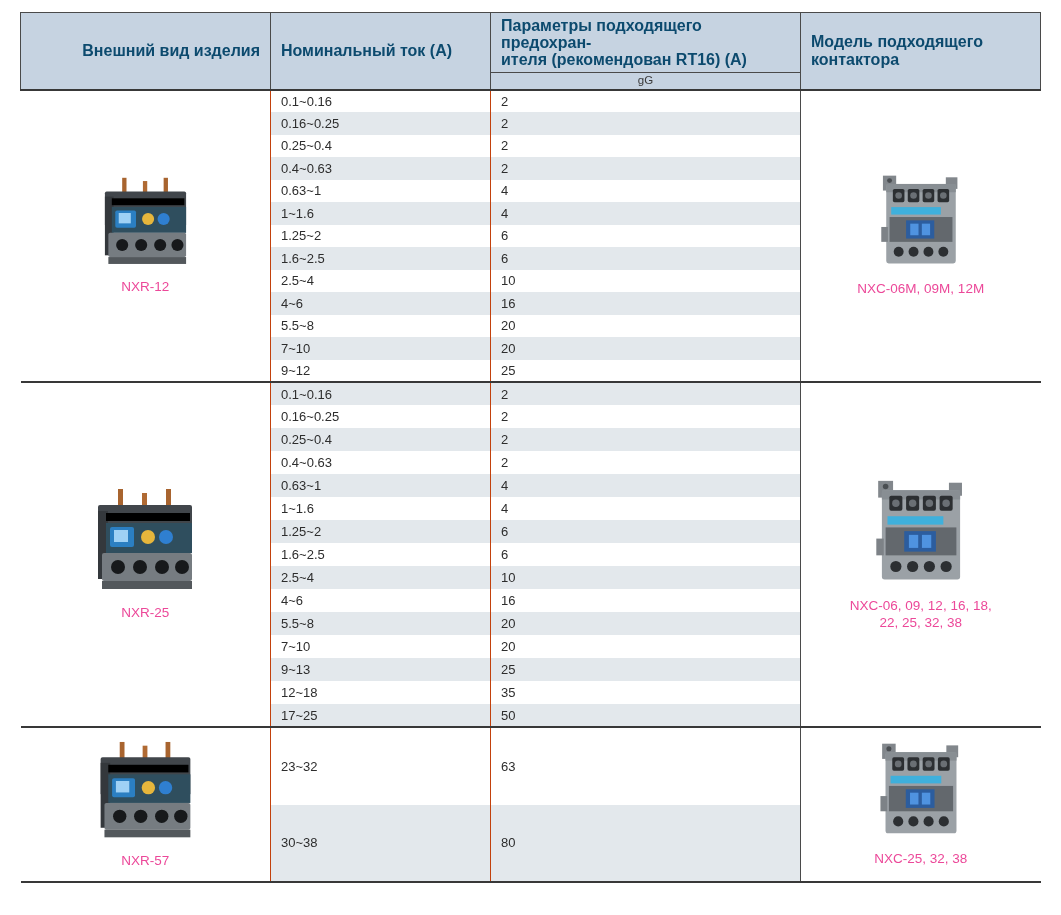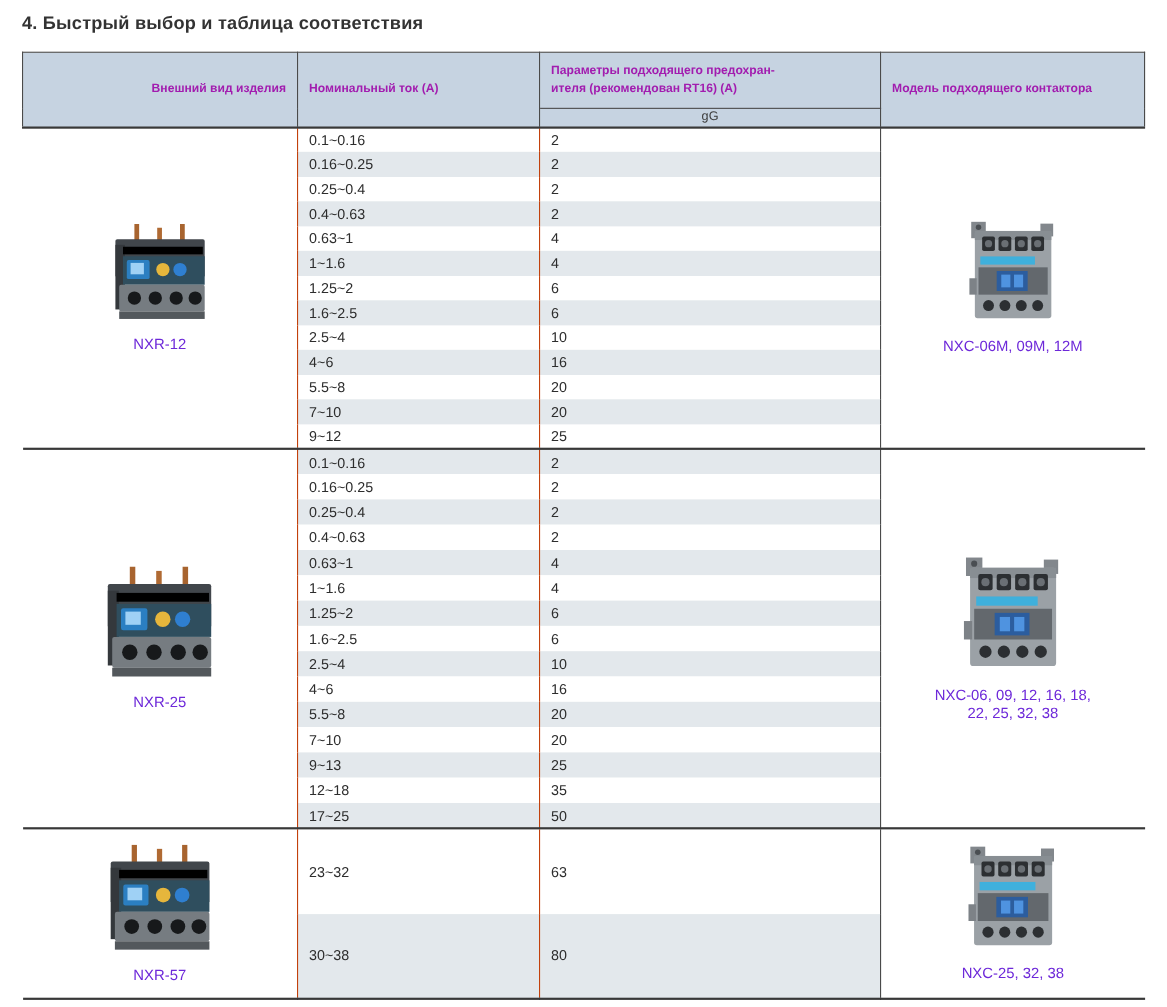--- a/index.html
+++ b/index.html
@@ -23,21 +23,21 @@
     width:1020px;
   }
   col.c-product   { width:250px; }
   col.c-current   { width:220px; }
   col.c-fuse      { width:310px; }
   col.c-contactor { width:240px; }
 
   thead th {
     background:#c6d3e1;
     border:1px solid #4a4a4a;
-    font-size:11px; font-weight:bold; color:#a21caf;
+    font-size:16px; font-weight:bold; color:#0c4a6e;
     padding:4px 10px;
     vertical-align:middle;
   }
   thead { border-bottom:2px solid #383838; }
   th.th-product { text-align:right; height:51px; }
   th.th-current { text-align:left; }
   th.th-fuse    { text-align:left; height:51px; }
   th.th-contactor { text-align:left; }
   th.th-fuse .hdr-line { display:block; line-height:17px; }
   th.th-gg {
@@ -58,21 +58,21 @@
   tr.h22 { height:22.5px; }
   tr.h23 { height:23px; }
   tr.h78 { height:77.5px; }
   tr.stripe td.col-current, tr.stripe td.col-fuse { background:#e3e8ec; }
 
   td.col-product, td.col-contactor {
     background:#ffffff; text-align:center; vertical-align:middle; padding:4px;
   }
   .img-stack { display:flex; flex-direction:column; align-items:center; justify-content:center; }
   .img-label {
-    font-size:13.5px; color:#6d28d9; margin-top:10px; line-height:17px;
+    font-size:13.5px; color:#ec4899; margin-top:10px; line-height:17px;
     max-width:150px; text-align:center;
   }
   .dev-svg { display:block; }
   .svg-defs { position:absolute; width:0; height:0; overflow:hidden; }
 </style>
 </head>
 <body>
 
 <svg class="svg-defs" aria-hidden="true">
   <defs>
@@ -123,21 +123,20 @@
           <circle cx="51" cy="94" r="6"></circle>
         <circle cx="69" cy="94" r="6"></circle>
           <circle cx="87" cy="94" r="6"></circle>
       </g>
       <rect x="12" y="64" width="8" height="18" fill="#7d8287"></rect>
     </symbol>
   </defs>
 </svg>
 
 <div class="page">
-  <h1 class="page-title">4. Быстрый выбор и таблица соответствия</h1>
 
   <table class="sel-table">
     <colgroup>
       <col class="c-product">
         <col class="c-current">
         <col class="c-fuse">
         <col class="c-contactor">
     </colgroup>
     <thead>
       <tr>

